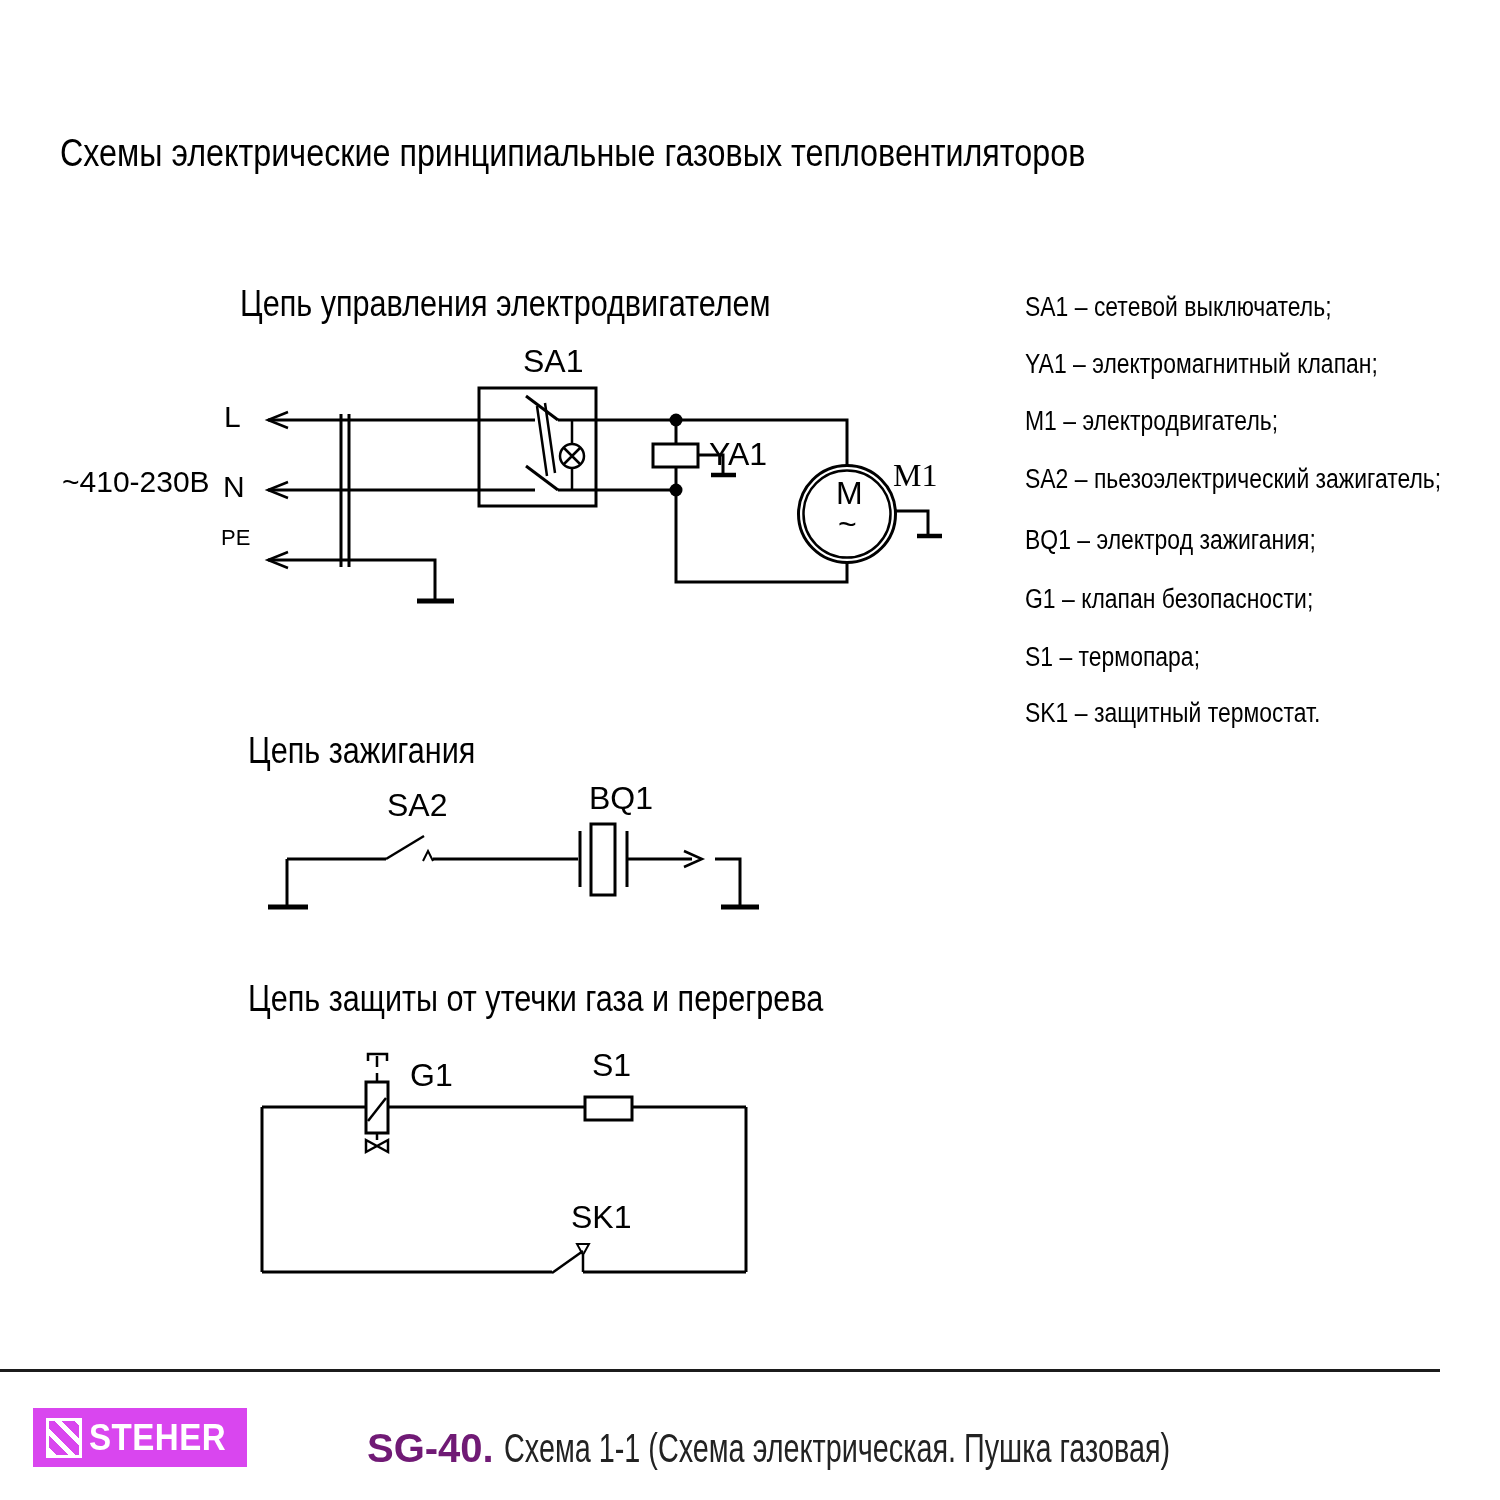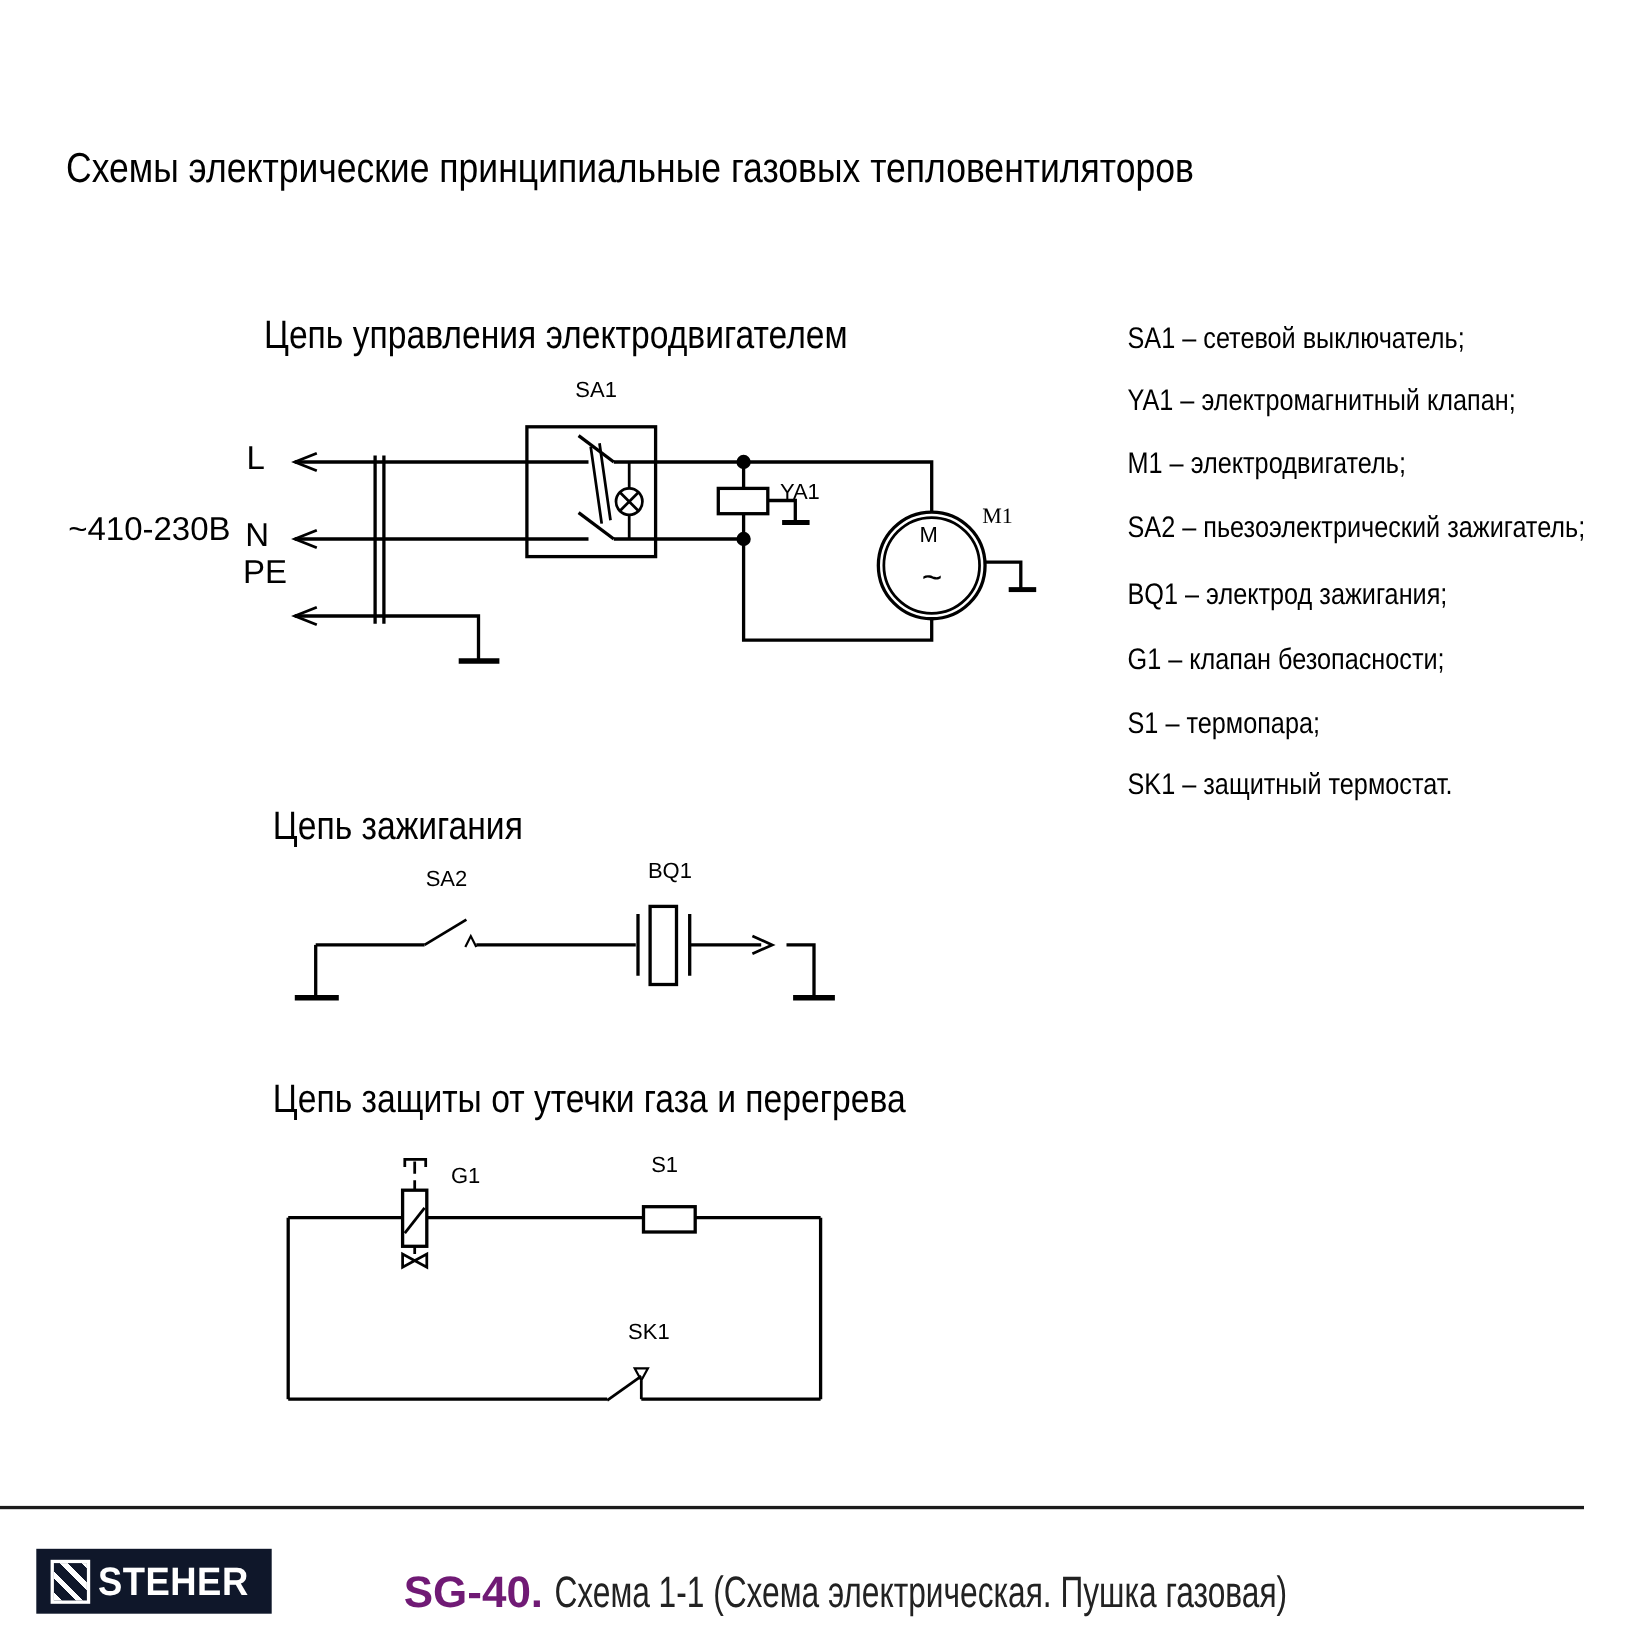--- a/index.html
+++ b/index.html
@@ -2,25 +2,25 @@
 <html><head>
 <meta charset="utf-8">
 <style>
   html,body{margin:0;padding:0;background:#fff;}
   .page{position:relative;width:1440px;height:1500px;background:#ffffff;overflow:hidden;
         font-family:"Liberation Sans",sans-serif;color:#000;}
   .abs{position:absolute;white-space:nowrap;line-height:1;}
   .cond{transform:scaleX(0.85);transform-origin:0 0;}
   .t-main{font-size:38px;}
   .t-sec{font-size:36px;}
-  .lbl{font-size:20px;}
+  .lbl{font-size:32px;}
   .legend-line{font-size:27px;}
   svg.canvas{position:absolute;left:0;top:0;}
   .divider{position:absolute;left:0;top:1369px;width:1500px;height:3px;background:#1c1c1c;}
-  .logo{position:absolute;left:33px;top:1408px;width:214px;height:59px;background:#0f172a;
+  .logo{position:absolute;left:33px;top:1408px;width:214px;height:59px;background:#d946ef;
         display:flex;align-items:center;padding-left:13px;box-sizing:border-box;}
   .logo-mark{width:36px;height:40px;border:3px solid #fff;box-sizing:border-box;margin-right:7px;
         background:repeating-linear-gradient(45deg,#fff 0 5px,transparent 5px 14px);}
   .logo-text{color:#fff;font-weight:bold;font-size:36px;letter-spacing:0.5px;transform:scaleX(0.92);transform-origin:0 50%;}
   .footer-row{position:absolute;left:367px;top:1426px;display:flex;align-items:baseline;gap:10px;}
   .footer-model{font-size:40px;font-weight:bold;color:#701a75;}
   .footer-caption{font-size:40px;color:#222;transform:scaleX(0.72);transform-origin:0 100%;white-space:nowrap;}
 </style>
 </head>
 <body>
@@ -123,21 +123,21 @@
       </g>
     </g>
   </svg>
 
   <div class="abs t-main cond" style="left:60px;top:134px;">Схемы электрические принципиальные газовых тепловентиляторов</div>
 
   <div class="abs t-sec cond" style="left:240px;top:286px;">Цепь управления электродвигателем</div>
   <div class="abs lbl" style="left:62px;top:467px;font-size:30px;">~410-230В</div>
   <div class="abs lbl" style="left:224px;top:402px;font-size:30px;">L</div>
   <div class="abs lbl" style="left:223px;top:472px;font-size:30px;">N</div>
-  <div class="abs lbl" style="left:221px;top:506px;font-size:30px;">PE</div>
+  <div class="abs lbl" style="left:221px;top:527px;font-size:22px;">PE</div>
   <div class="abs lbl" style="left:523px;top:345px;">SA1</div>
   <div class="abs lbl" style="left:709px;top:423px;margin-top:15px;">YA1</div>
   <div class="abs lbl" style="left:893px;top:459px;font-family:Liberation Serif, serif;">M1</div>
   <div class="abs lbl" style="left:836px;top:477px;">M</div>
   <div class="abs lbl" style="left:838px;top:508px;font-size:32px;">~</div>
 
   <div class="abs t-sec cond" style="left:248px;top:733px;">Цепь зажигания</div>
   <div class="abs lbl" style="left:387px;top:789px;">SA2</div>
   <div class="abs lbl" style="left:589px;top:782px;">BQ1</div>
 

